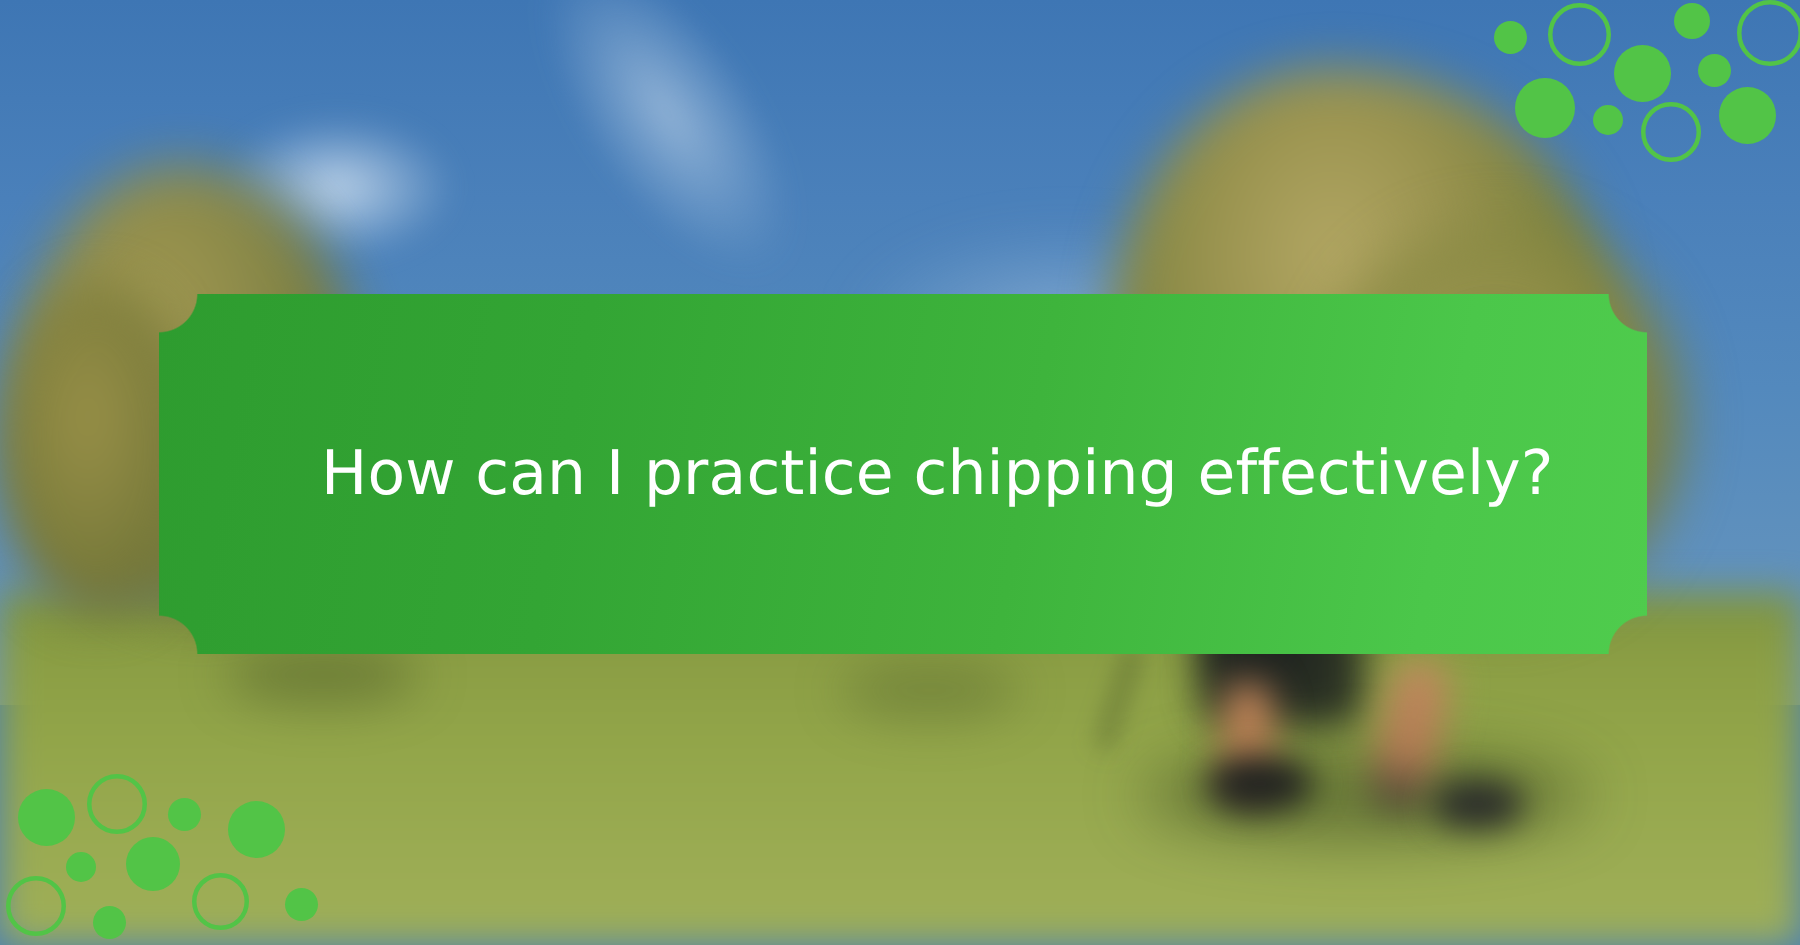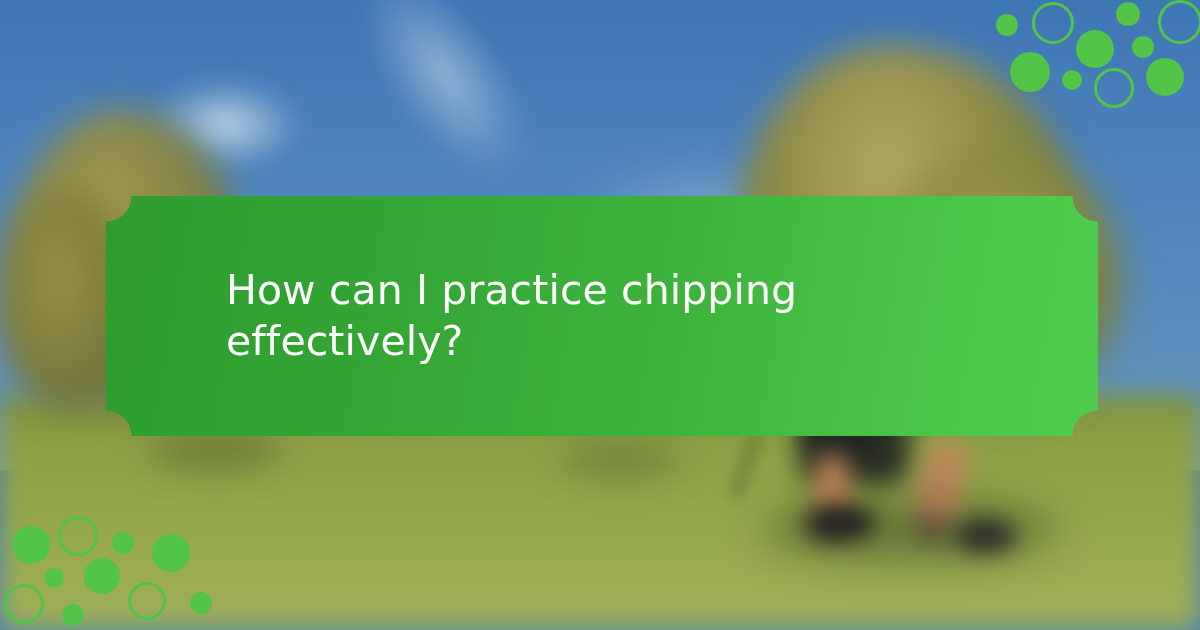--- a/index.html
+++ b/index.html
@@ -258,21 +258,21 @@
     -webkit-mask-composite: source-in;
     mask-image:
       radial-gradient(circle 26px at 0 0, transparent 0 25px, #000 26px),
       radial-gradient(circle 26px at 100% 0, transparent 0 25px, #000 26px),
       radial-gradient(circle 26px at 0 100%, transparent 0 25px, #000 26px),
       radial-gradient(circle 26px at 100% 100%, transparent 0 25px, #000 26px);
     mask-composite: intersect;
   }
 
   .banner-title {
-    margin: 12px;
+    margin: 0;
     padding: 0 60px 0 108px;
     font-family: "DejaVu Sans", sans-serif;
     font-size: 41px;
     font-weight: 400;
     line-height: 1.25;
     color: #ffffff;
     letter-spacing: 0.1px;
   }
 </style>
 </head>

